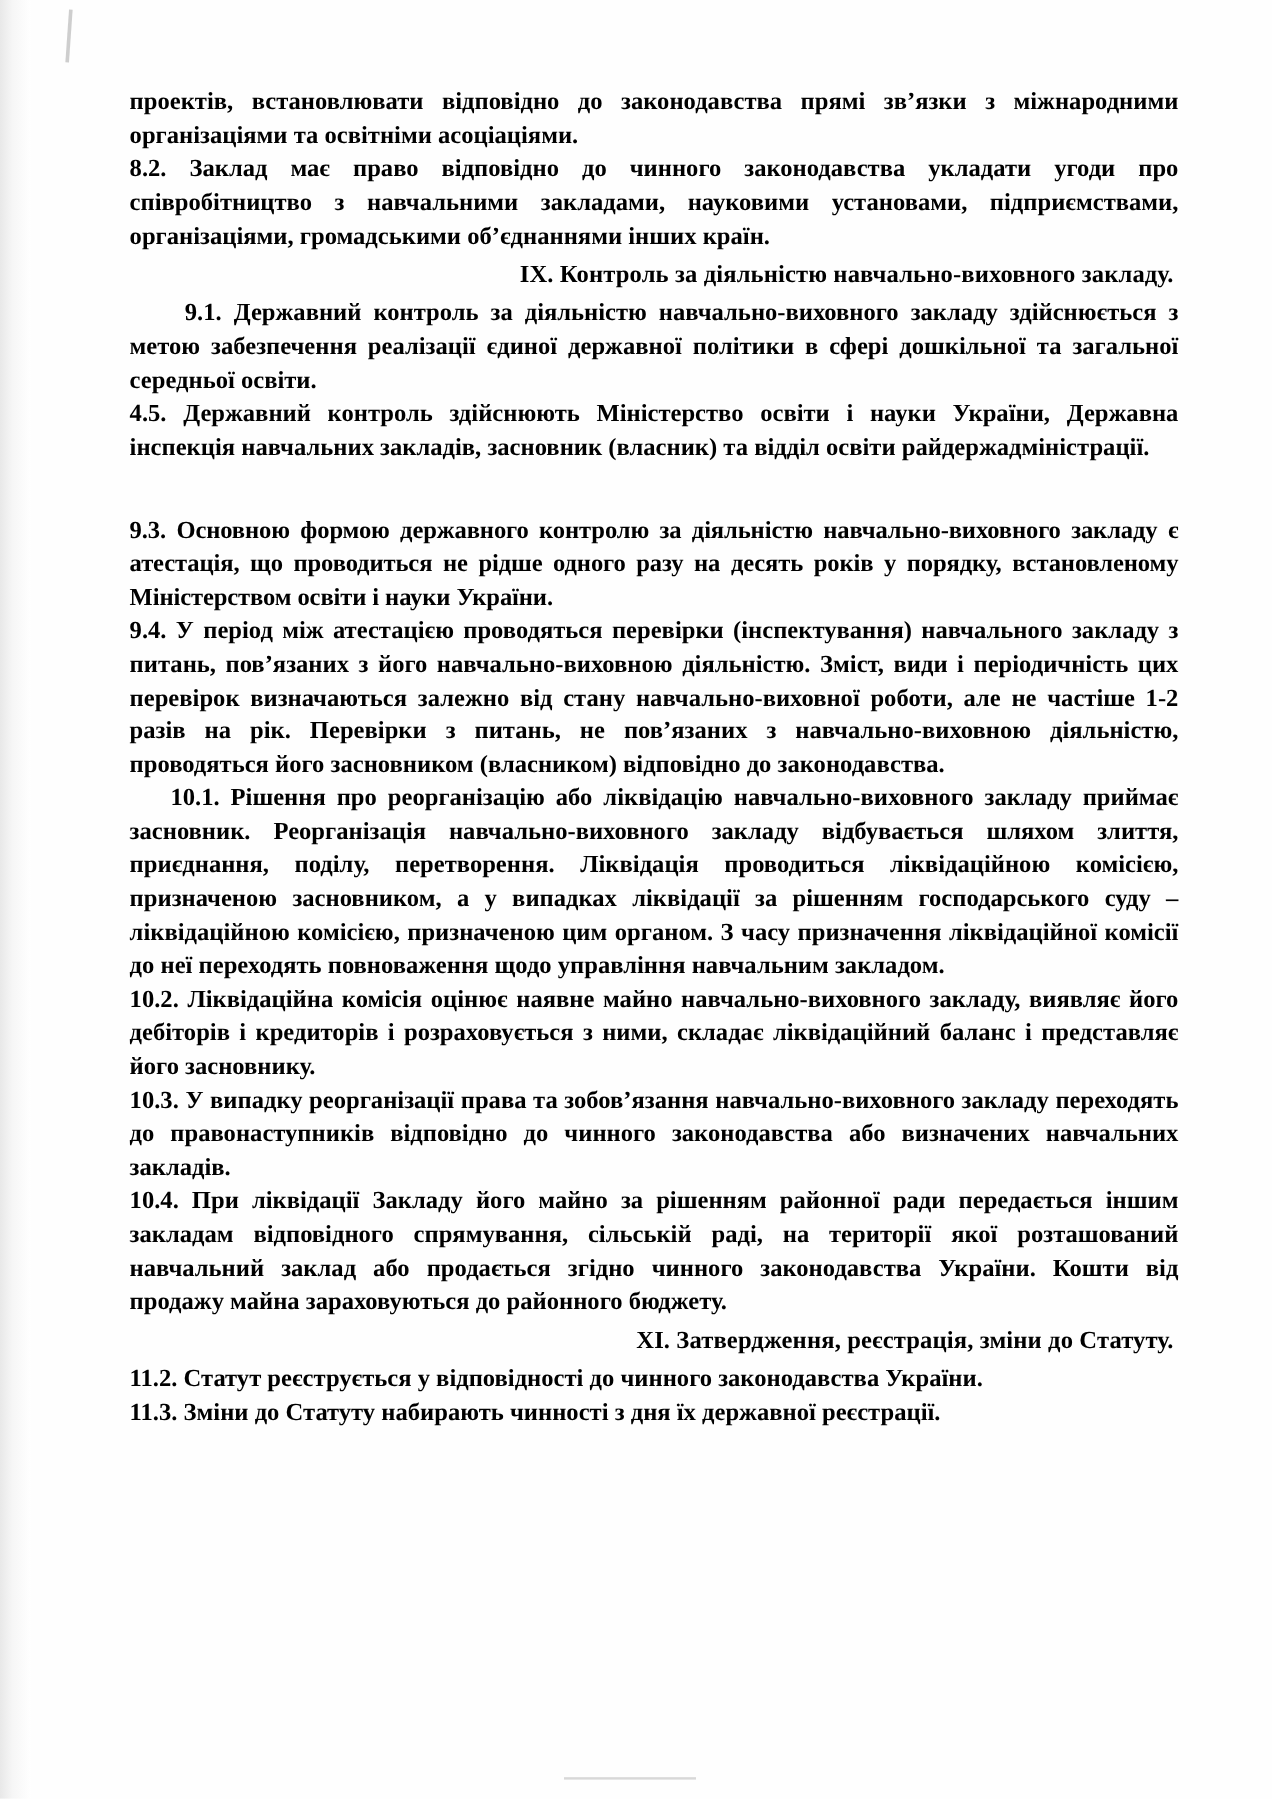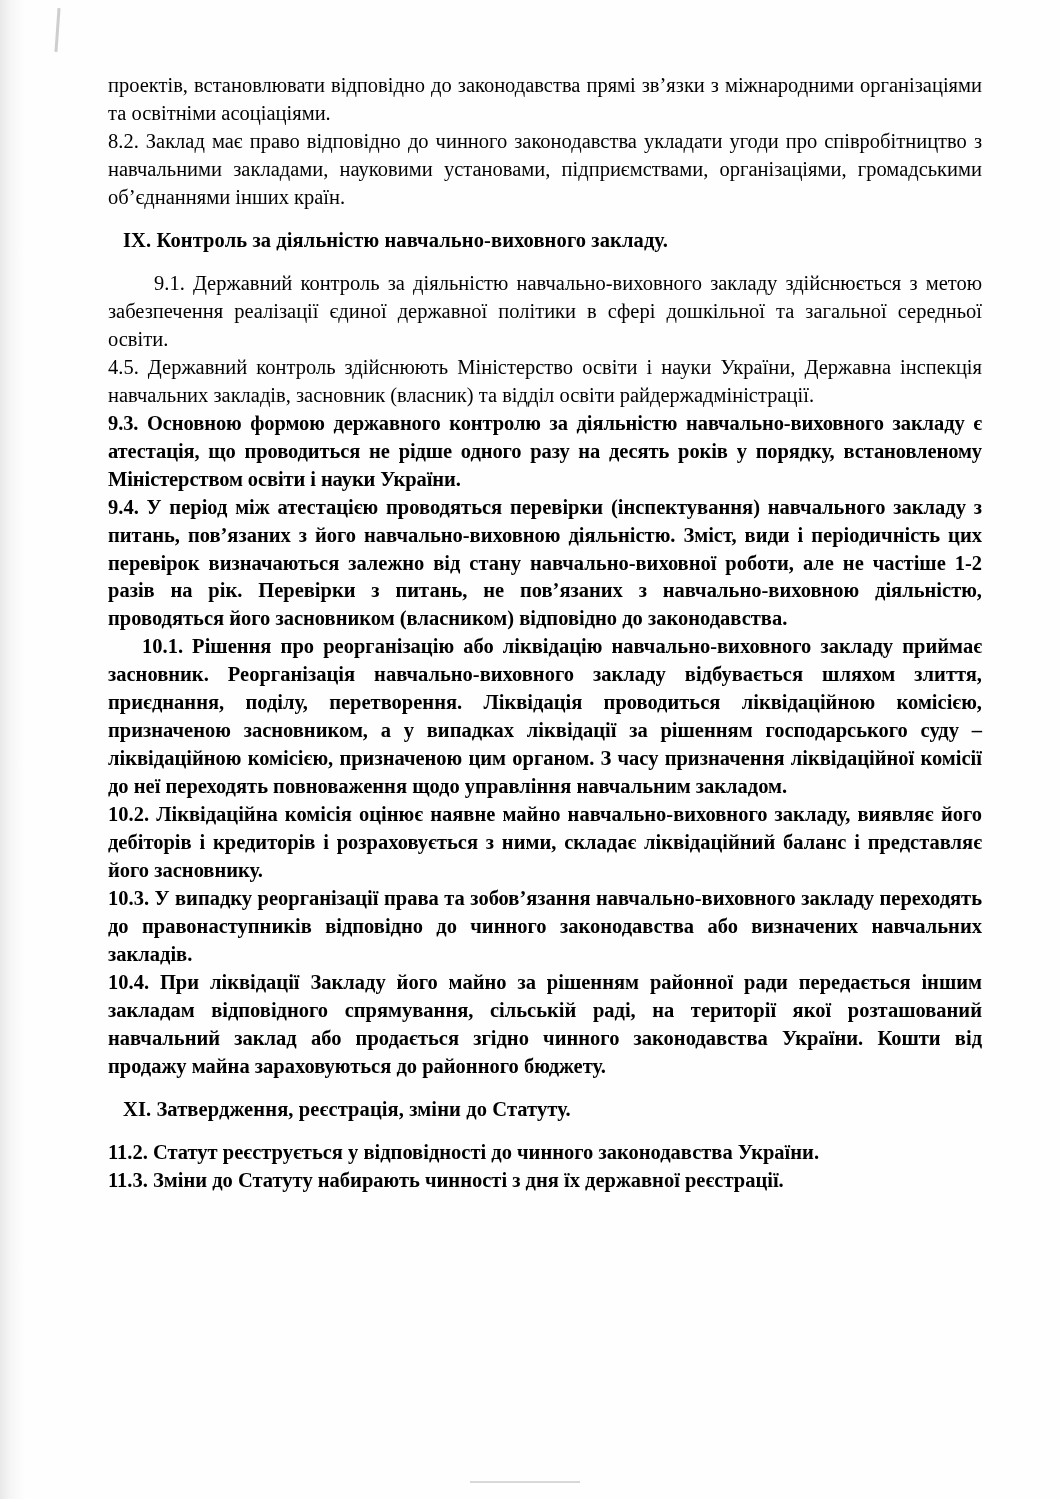--- a/index.html
+++ b/index.html
@@ -66,34 +66,35 @@
     text-justify: inter-word;
     hyphens: none;
   }
   p.ind {
     text-indent: 34px;
   }
   p.ind-big {
     text-indent: 46px;
   }
   .heading {
-    text-align: left;
+    text-align: right;
     font-weight: bold;
-    margin: 15px;
+    margin: 4px;
     text-indent: 0;
     letter-spacing: .1px;
   }
 
   
   .heavy {
-    font-weight: normal;
+    font-weight: bold;
   }
   .semi {
     font-weight: bold;
     letter-spacing: -0.1px;
+    margin-top: 41px;
   }
   .light {
     font-weight: bold;
   }
 </style>
 </head>
 <body>
 
 <div class="page">
   <div class="scan-edge-left"></div>

